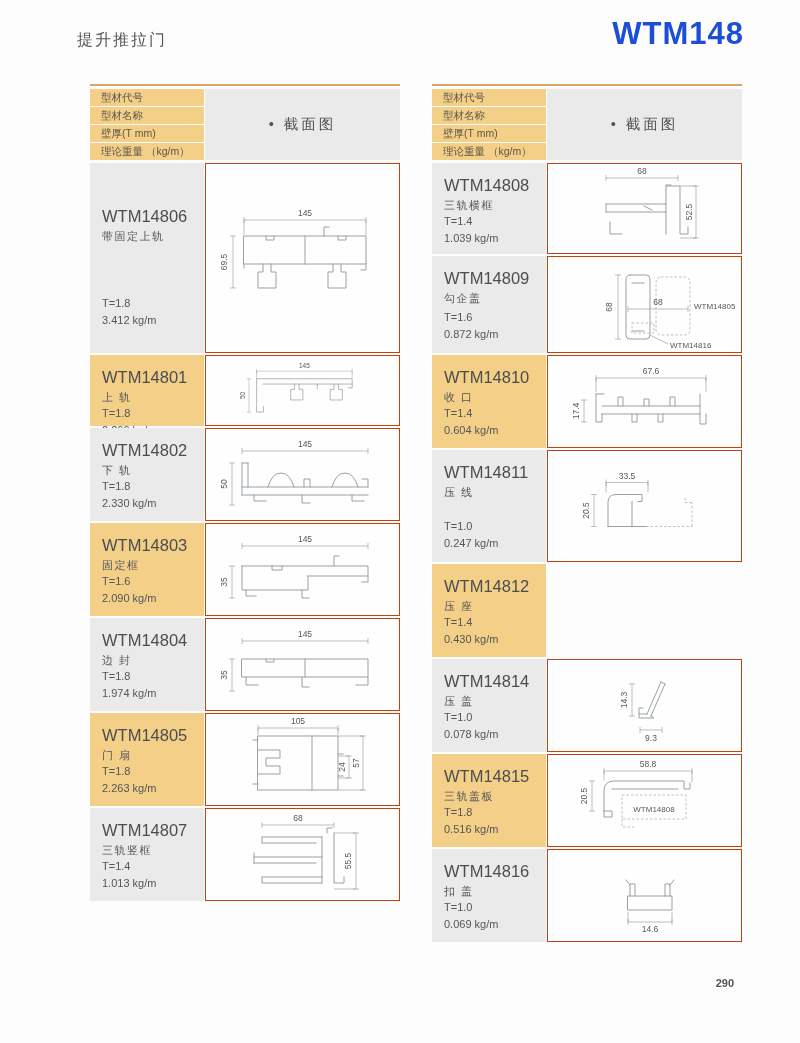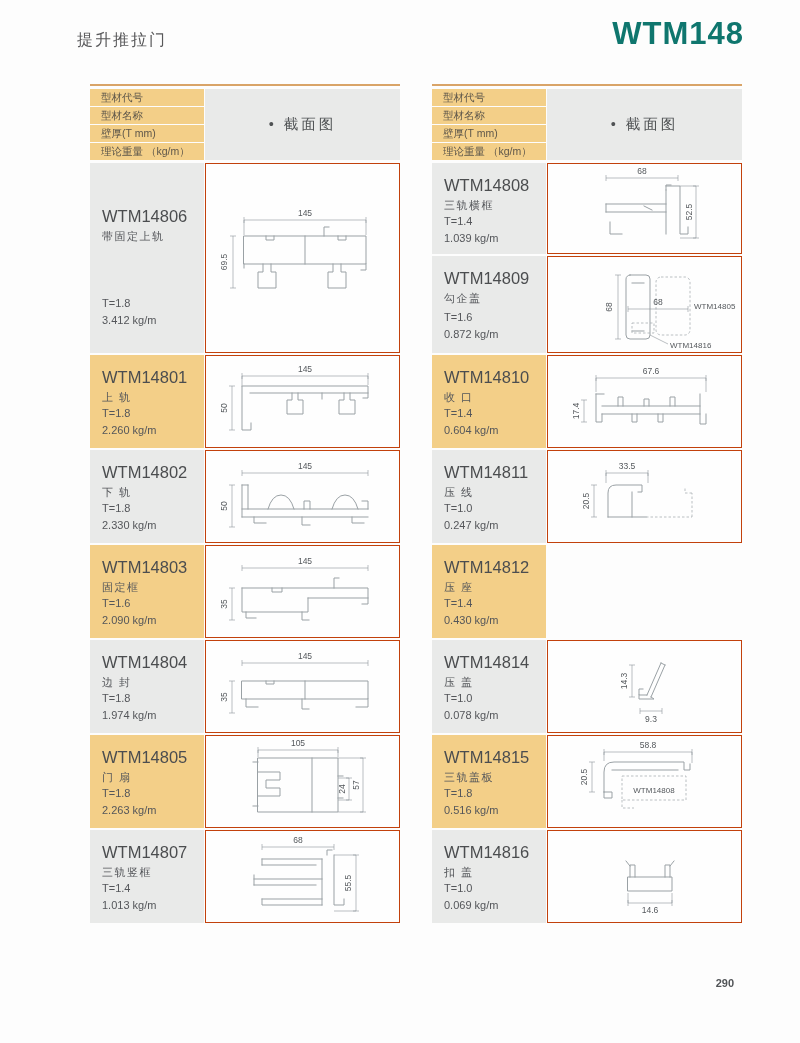--- a/index.html
+++ b/index.html
@@ -1,19 +1,19 @@
 <!DOCTYPE html>
 <html><head>
 <meta charset="utf-8">
 <style>
   html,body{margin:0;padding:0;background:#ffffff;}
   .page{position:relative;width:800px;height:1043px;background:#fdfdfd;
         font-family:"Liberation Sans","DejaVu Sans",sans-serif;overflow:hidden;}
   .doc-title{position:absolute;left:77px;top:30px;font-size:16px;color:#58585a;letter-spacing:2px;}
-  .doc-model{position:absolute;right:56px;top:16px;font-size:31px;font-weight:bold;color:#0f766e;letter-spacing:1px;}
+  .doc-model{position:absolute;right:56px;top:16px;font-size:31px;font-weight:bold;color:#1d4ed8;letter-spacing:1px;}
   .tables{position:absolute;left:90px;top:84px;display:flex;gap:32px;}
   .col{width:310px;}
   .accent{height:2px;background:#d9a468;margin-bottom:3px;}
   .thead{display:flex;gap:1px;margin-bottom:3px;justify-content:center;}
   .hlabels{width:114px;display:flex;flex-direction:column;gap:1px;}
   .hcell{background:#f3cf88;height:17px;display:flex;align-items:center;
          padding-left:11px;font-size:10.5px;color:#5d564a;}
   .hsection{flex:1;background:#e9eae9;display:flex;align-items:center;justify-content:center;
             font-size:14.5px;color:#4f5254;letter-spacing:3px;}
   .row{display:flex;gap:1px;margin-bottom:2px;}
@@ -68,21 +68,21 @@
         <div class="dcell">
           <svg viewBox="0 0 193 188">
             <path class="dm" d="M38,56 H160 M38,53 V59 M160,53 V59 M38,56 V71 M160,56 V71 M27,72 V124 M24,72 H30 M24,124 H30"></path>
             <path class="pf" d="M38,72 H160 V100 H38 Z M99,72 V100 M118,72 V63 H123 M60,72 v4 h8 v-4 M132,72 v4 h8 v-4 M57,100 v8 h-5 v16 h18 v-16 h-5 v-8 M127,100 v8 h-5 v16 h18 v-16 h-5 v-8 M160,100 v6 h-5 M38,100 v4"></path>
             <text class="dl" x="99" y="52" text-anchor="middle">145</text>
             <text class="dl" x="21" y="98" text-anchor="middle" transform="rotate(-90 21 98)">69.5</text>
           </svg>
         </div>
       </div>
 
-      <div class="row" style="height:93px">
+      <div class="row" style="height:71px">
         <div class="lcell beige">
           <div class="code">WTM14801</div>
           <div class="pname">上 轨</div>
           <div class="sp"></div>
           <div class="thk">T=1.8</div>
           <div class="wgt">2.260 kg/m</div>
         </div>
         <div class="dcell">
           <svg viewBox="0 0 193 91">
             <path class="dm" d="M36,20 H162 M36,17 V23 M162,17 V23 M36,20 V29 M162,20 V29 M26,30 V74 M23,30 H29 M23,74 H29"></path>
@@ -249,21 +249,21 @@
         <div class="dcell">
           <svg viewBox="0 0 193 91">
             <path class="dm" d="M48,22 H158 M48,19 V25 M158,19 V25 M48,22 V36 M158,22 V36 M36,44 V66 M33,44 H39 M33,66 H39"></path>
             <path class="pf" d="M48,38 V66 H54 V58 M48,38 H56 M54,50 H152 M54,58 H152 M70,50 V41 H75 V50 M96,50 V43 H101 V50 M122,50 V41 H127 V50 M84,58 V66 H89 V58 M110,58 V66 H115 V58 M152,38 V68 H158 V58"></path>
             <text class="dl" x="103" y="18" text-anchor="middle">67.6</text>
             <text class="dl" x="31" y="55" text-anchor="middle" transform="rotate(-90 31 55)">17.4</text>
           </svg>
         </div>
       </div>
 
-      <div class="row" style="height:93px">
+      <div class="row" style="height:112px">
         <div class="lcell gray">
           <div class="code">WTM14811</div>
           <div class="pname">压 线</div>
           <div class="sp"></div>
           <div class="thk">T=1.0</div>
           <div class="wgt">0.247 kg/m</div>
         </div>
         <div class="dcell">
           <svg viewBox="0 0 193 91">
             <path class="dm" d="M58,22 H100 M58,19 V25 M100,19 V25 M58,22 V32 M100,22 V32 M46,34 V66 M43,34 H49 M43,66 H49"></path>

